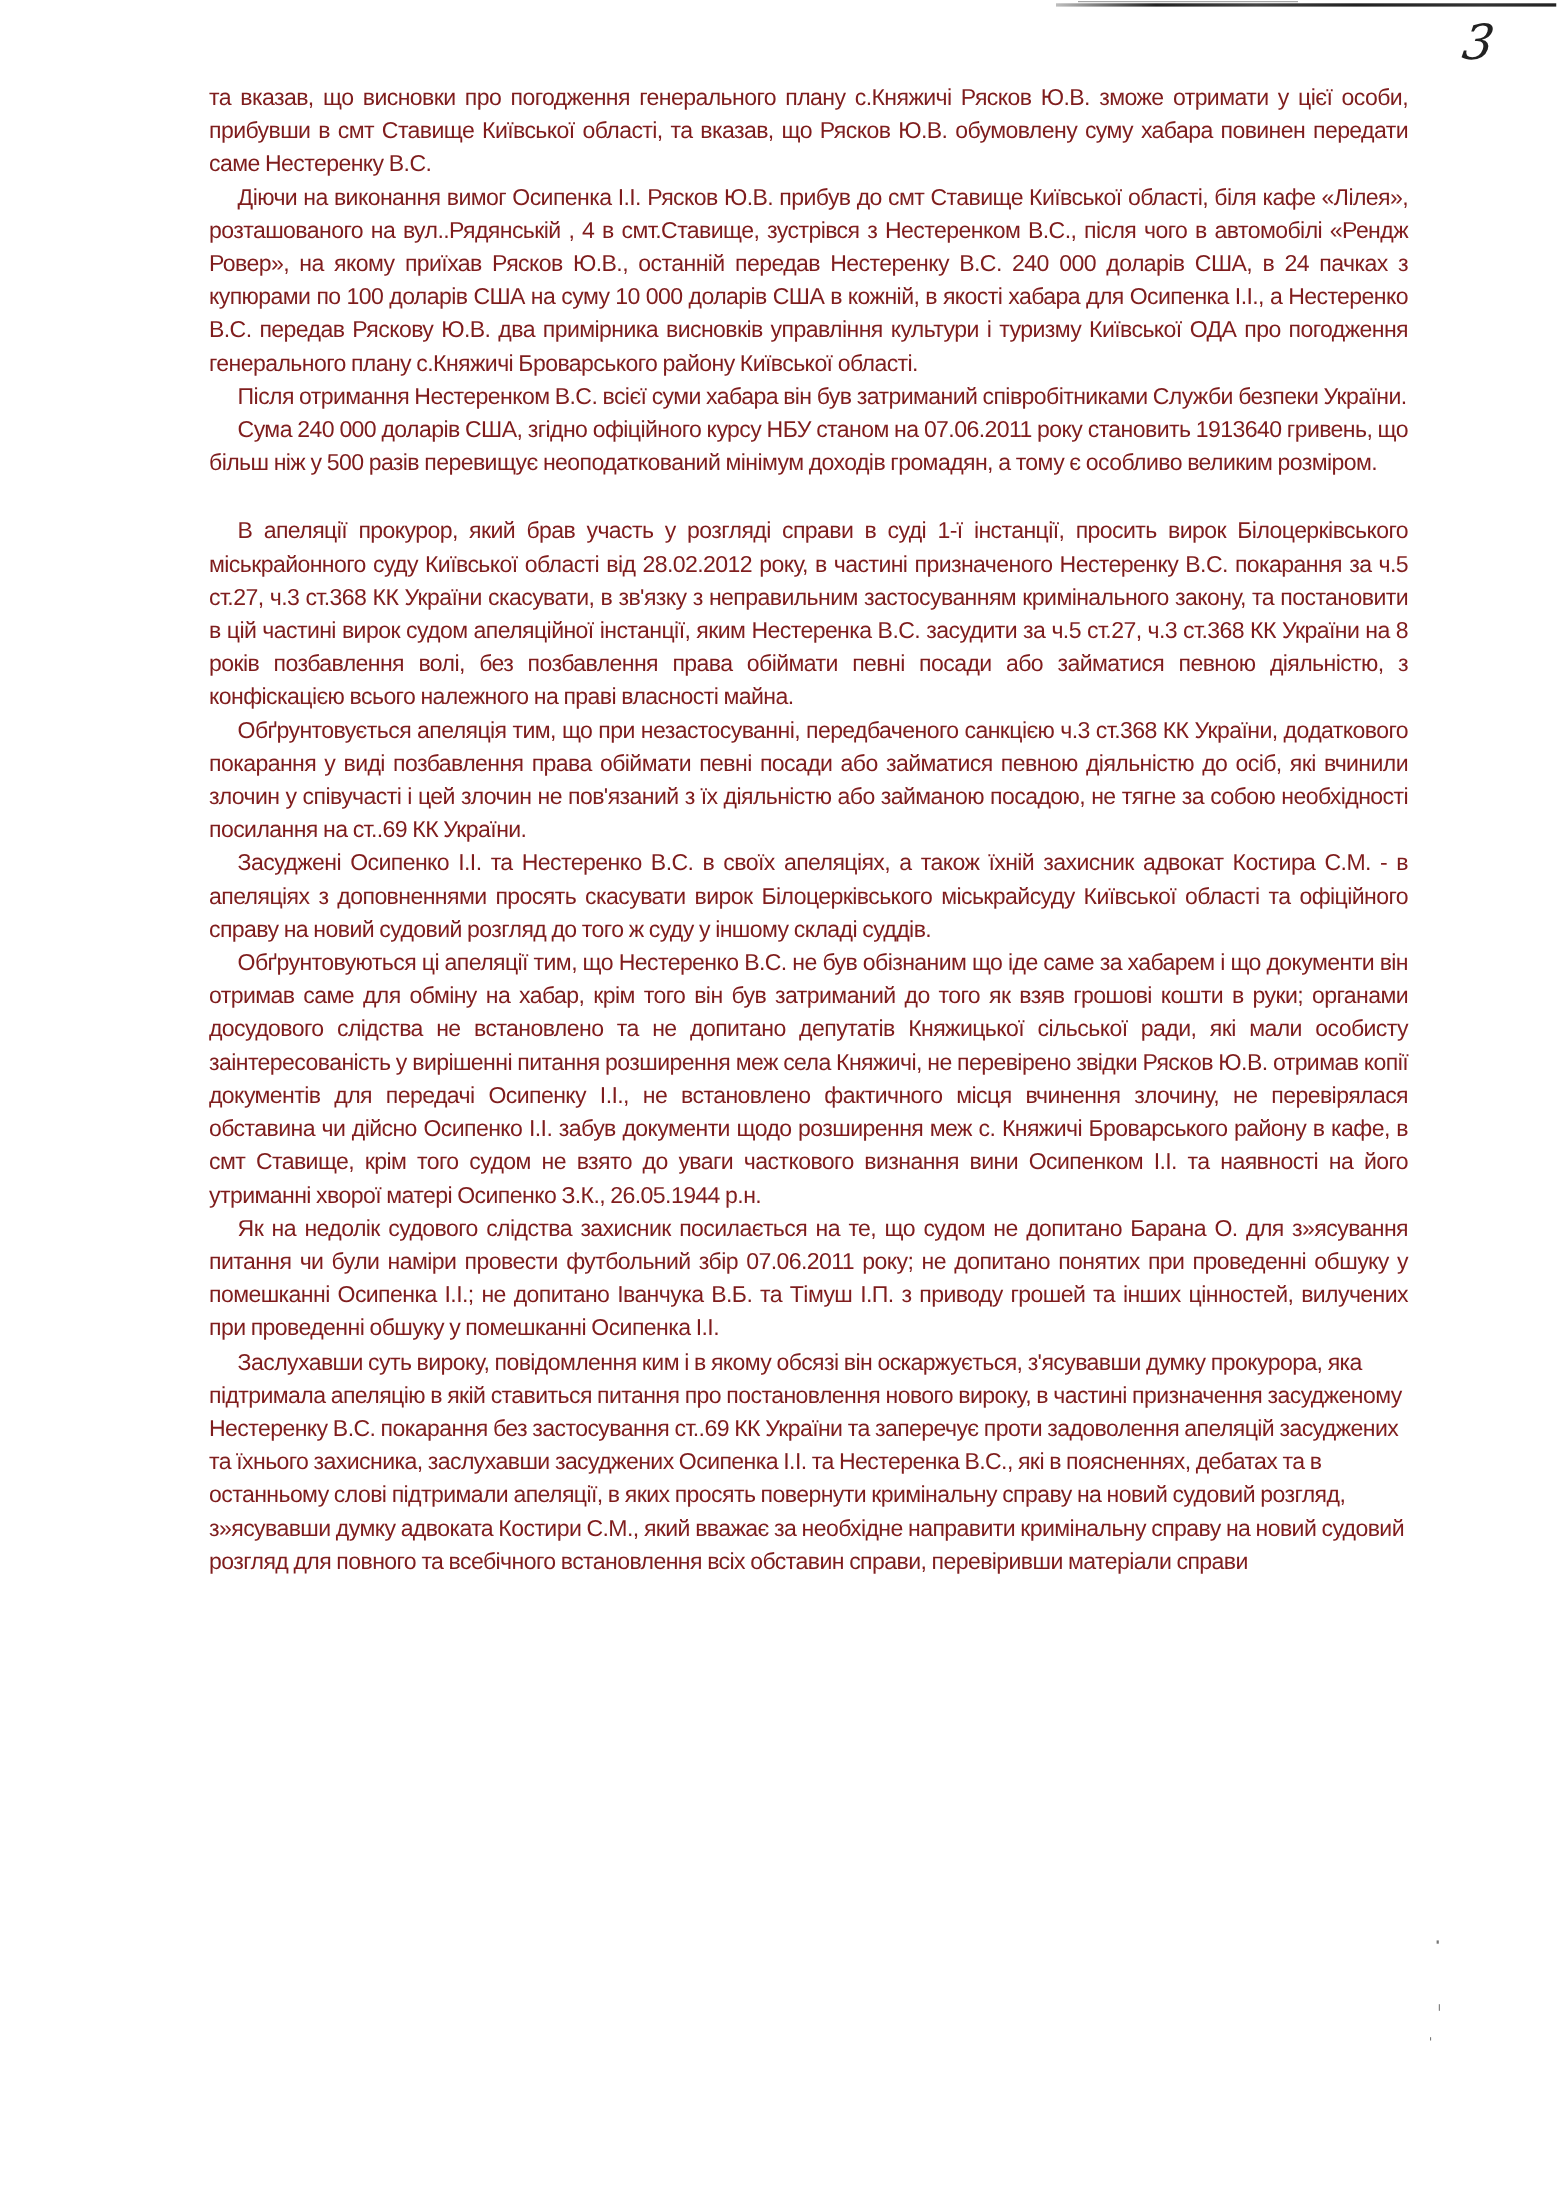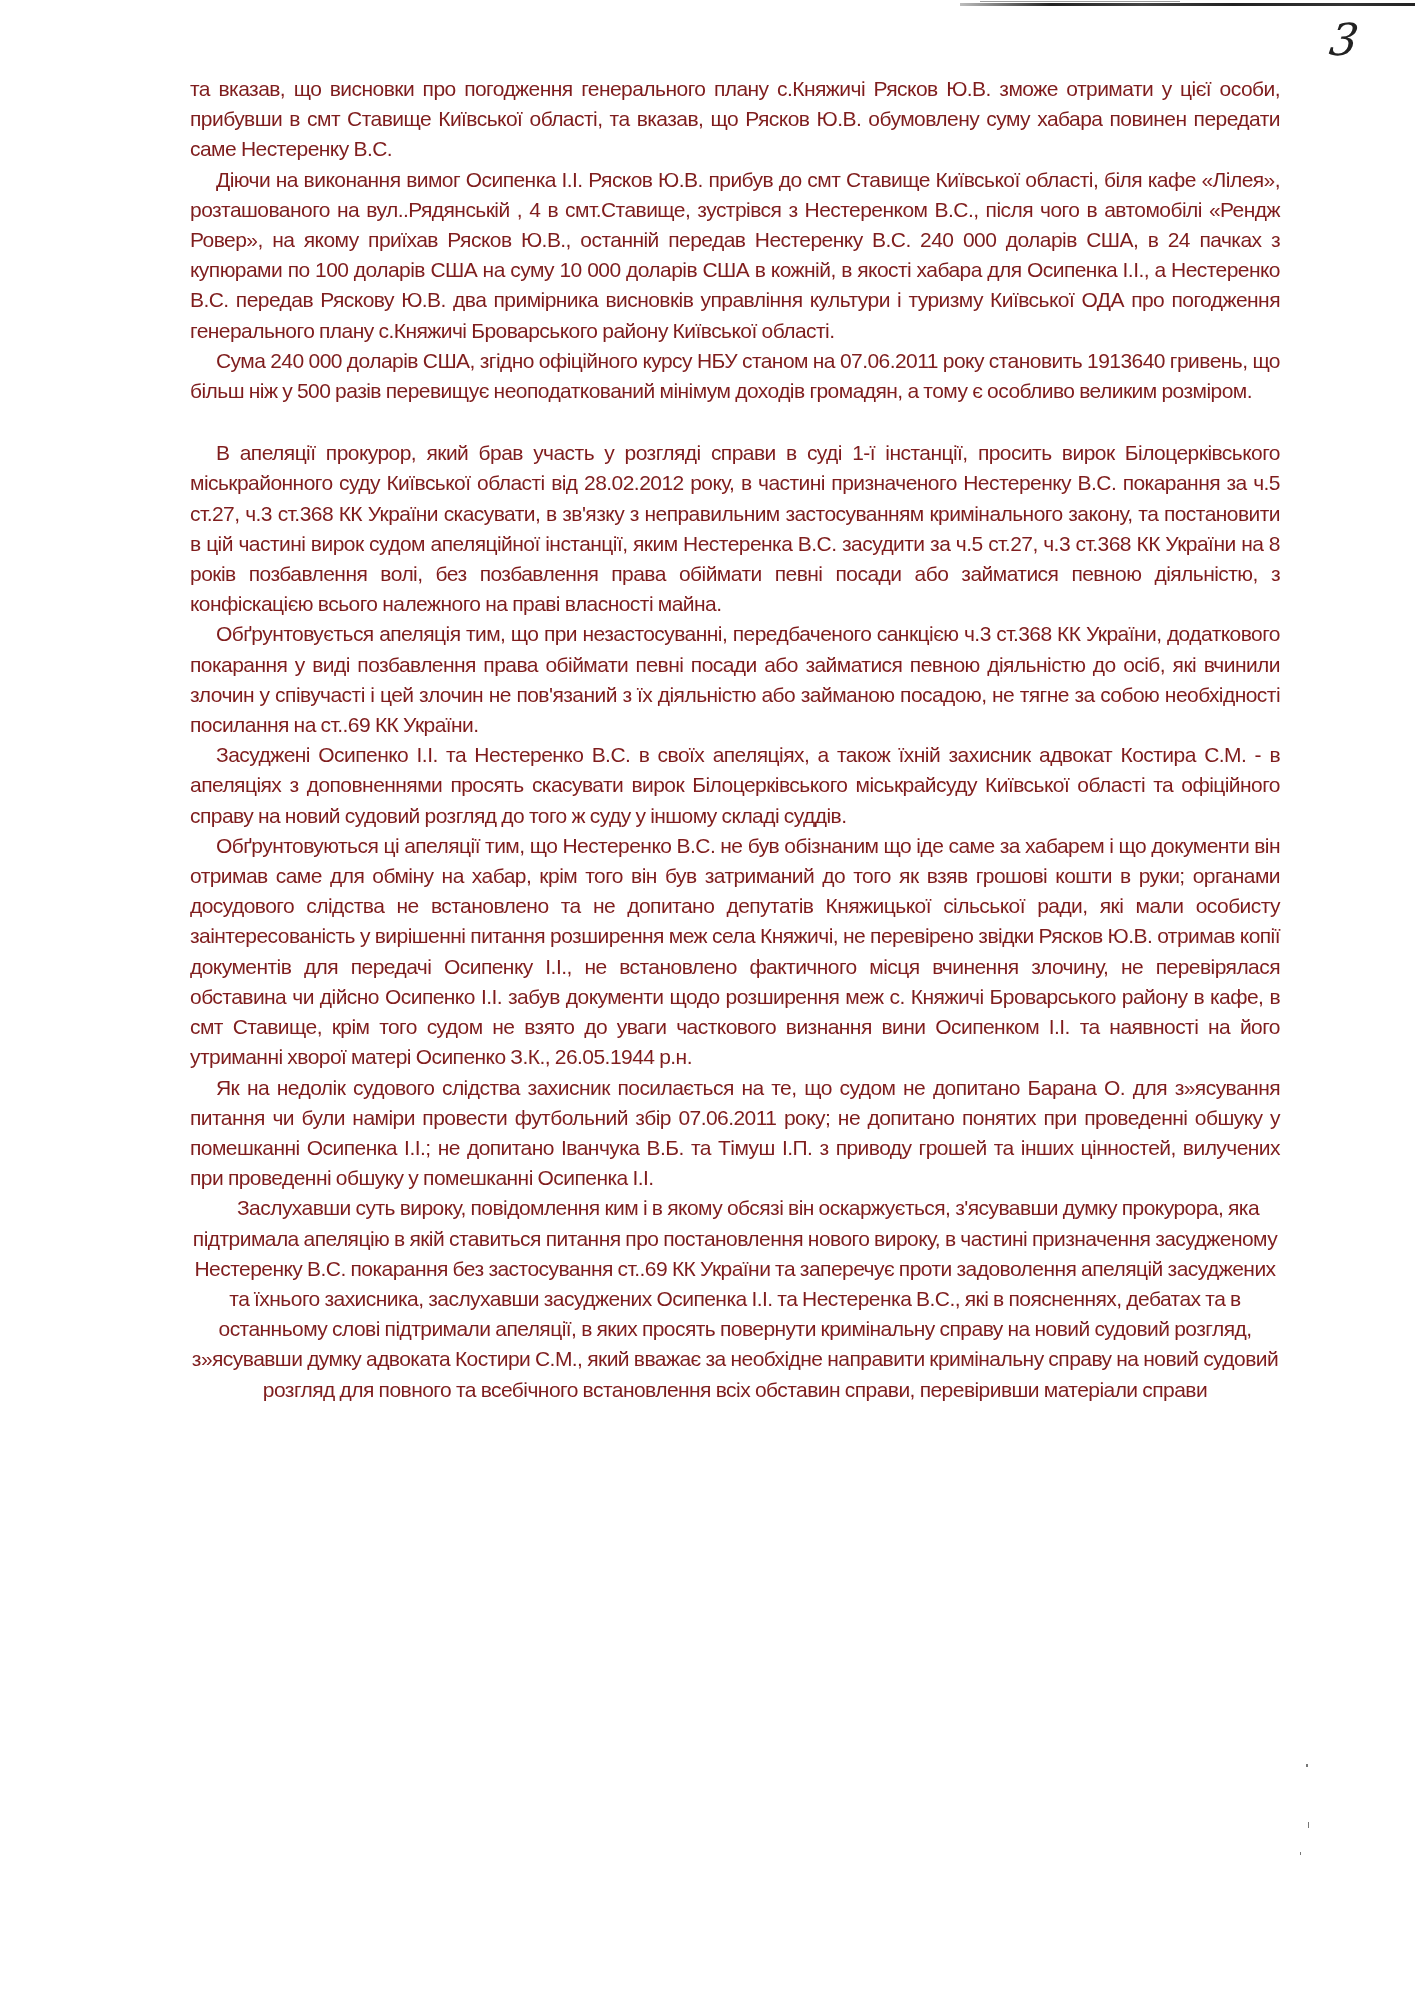--- a/index.html
+++ b/index.html
@@ -20,34 +20,35 @@
     .doc-body {
       position: absolute; left: 190px; top: 74px; width: 1090px;
       font-family: Liberation Sans, sans-serif;
       font-size: 21px; line-height: 30.2px; color: #7f1d1d;
       letter-spacing: -0.55px;
       word-spacing: -0.5px;
     }
     .doc-body p { margin: 0; text-align: justify; text-indent: 26px; }
     .doc-body p.cont { text-indent: 0; }
     .doc-body p.gap { margin-top: 32px; }
-    .doc-body p.ragged { text-align: center; }
+    .doc-body p.ragged { text-align: left; }
     .speck { position: absolute; background: #777; }
   </style>
 </head>
 <body>
 
 <div class="scan-line"></div>
 <div class="scan-line-2"></div>
 
 <div class="page-number">3</div>
 
 <div class="doc-body">
   <p class="cont">та вказав, що висновки про погодження генерального плану с.Княжичі Рясков Ю.В. зможе отримати у цієї особи, прибувши в смт Ставище Київської області, та вказав, що Рясков Ю.В. обумовлену суму хабара повинен передати саме Нестеренку В.С.</p>
   <p>Діючи на виконання вимог Осипенка І.І.   Рясков Ю.В. прибув до смт Ставище Київської області, біля кафе «Лілея», розташованого на вул..Рядянській , 4 в смт.Ставище, зустрівся з Нестеренком В.С., після чого в автомобілі «Рендж Ровер», на якому приїхав Рясков Ю.В., останній передав Нестеренку В.С. 240 000 доларів США, в 24 пачках з купюрами по 100 доларів США на суму 10 000 доларів США в кожній, в якості хабара для Осипенка І.І., а Нестеренко В.С. передав Ряскову Ю.В. два примірника висновків управління культури і туризму Київської ОДА про погодження генерального плану с.Княжичі Броварського району Київської області.</p>
+  <p>Після отримання Нестеренком В.С. всієї суми хабара  він був затриманий співробітниками Служби безпеки України.</p>
   <p>Сума 240 000 доларів США, згідно офіційного курсу НБУ станом на 07.06.2011 року становить 1913640 гривень, що більш ніж у 500 разів перевищує неоподаткований мінімум доходів громадян, а тому є особливо великим розміром.</p>
   <p class="gap">В апеляції прокурор, який брав участь у розгляді справи в суді 1-ї інстанції, просить вирок  Білоцерківського міськрайонного суду Київської області від 28.02.2012 року, в частині призначеного Нестеренку В.С. покарання за ч.5 ст.27, ч.3 ст.368 КК України  скасувати, в зв'язку з неправильним застосуванням кримінального закону, та постановити в цій частині вирок судом апеляційної інстанції, яким Нестеренка В.С. засудити за ч.5 ст.27, ч.3 ст.368 КК України на 8 років позбавлення волі, без позбавлення права обіймати певні посади або займатися певною діяльністю, з конфіскацією всього належного на праві власності майна.</p>
   <p>Обґрунтовується апеляція тим, що при незастосуванні, передбаченого санкцією ч.3 ст.368 КК України, додаткового покарання у виді позбавлення права обіймати певні посади або займатися певною діяльністю до осіб, які вчинили злочин у співучасті і цей злочин не пов'язаний з їх діяльністю або займаною посадою, не тягне за собою необхідності посилання на ст..69 КК України.</p>
   <p>Засуджені Осипенко І.І. та Нестеренко В.С. в своїх апеляціях, а також їхній захисник адвокат Костира С.М. - в апеляціях з доповненнями  просять скасувати вирок Білоцерківського міськрайсуду Київської області та офіційного справу на новий судовий розгляд до того ж суду у іншому складі суддів.</p>
   <p>Обґрунтовуються ці апеляції тим, що Нестеренко В.С. не був обізнаним що іде саме за хабарем і що документи він отримав саме для обміну на хабар, крім того він був затриманий до того як взяв грошові кошти в руки; органами досудового слідства не встановлено та не допитано депутатів Княжицької сільської ради, які мали особисту заінтересованість у вирішенні питання розширення меж села Княжичі, не перевірено звідки Рясков Ю.В. отримав копії документів для передачі Осипенку І.І., не встановлено фактичного місця вчинення злочину, не перевірялася обставина чи дійсно Осипенко І.І. забув документи щодо розширення меж с. Княжичі Броварського району в кафе, в смт Ставище, крім того судом не взято до уваги часткового визнання вини Осипенком І.І. та наявності на його утриманні хворої матері Осипенко З.К., 26.05.1944 р.н.</p>
   <p>Як на недолік судового слідства захисник посилається на те, що судом не допитано Барана О. для з»ясування питання чи були наміри провести футбольний збір 07.06.2011 року; не допитано понятих при проведенні обшуку у помешканні Осипенка І.І.; не допитано Іванчука В.Б. та Тімуш І.П. з приводу грошей та інших цінностей, вилучених при проведенні обшуку  у помешканні Осипенка І.І.</p>
   <p class="ragged">Заслухавши  суть вироку, повідомлення ким і в якому обсязі він оскаржується,  з'ясувавши думку прокурора, яка підтримала апеляцію в якій ставиться питання про постановлення нового вироку, в частині призначення  засудженому Нестеренку В.С. покарання без застосування ст..69 КК України та заперечує проти задоволення апеляцій засуджених та їхнього захисника, заслухавши засуджених Осипенка І.І. та Нестеренка В.С., які в поясненнях, дебатах та  в останньому слові підтримали апеляції, в яких просять повернути кримінальну справу на новий судовий розгляд, з»ясувавши думку   адвоката Костири С.М., який вважає за необхідне направити кримінальну справу на новий судовий розгляд для повного та всебічного встановлення всіх обставин справи,  перевіривши матеріали справи</p>
 </div>
 
 <div class="speck" style="left:1306px; top:1764px; width:2px; height:3px;"></div>

